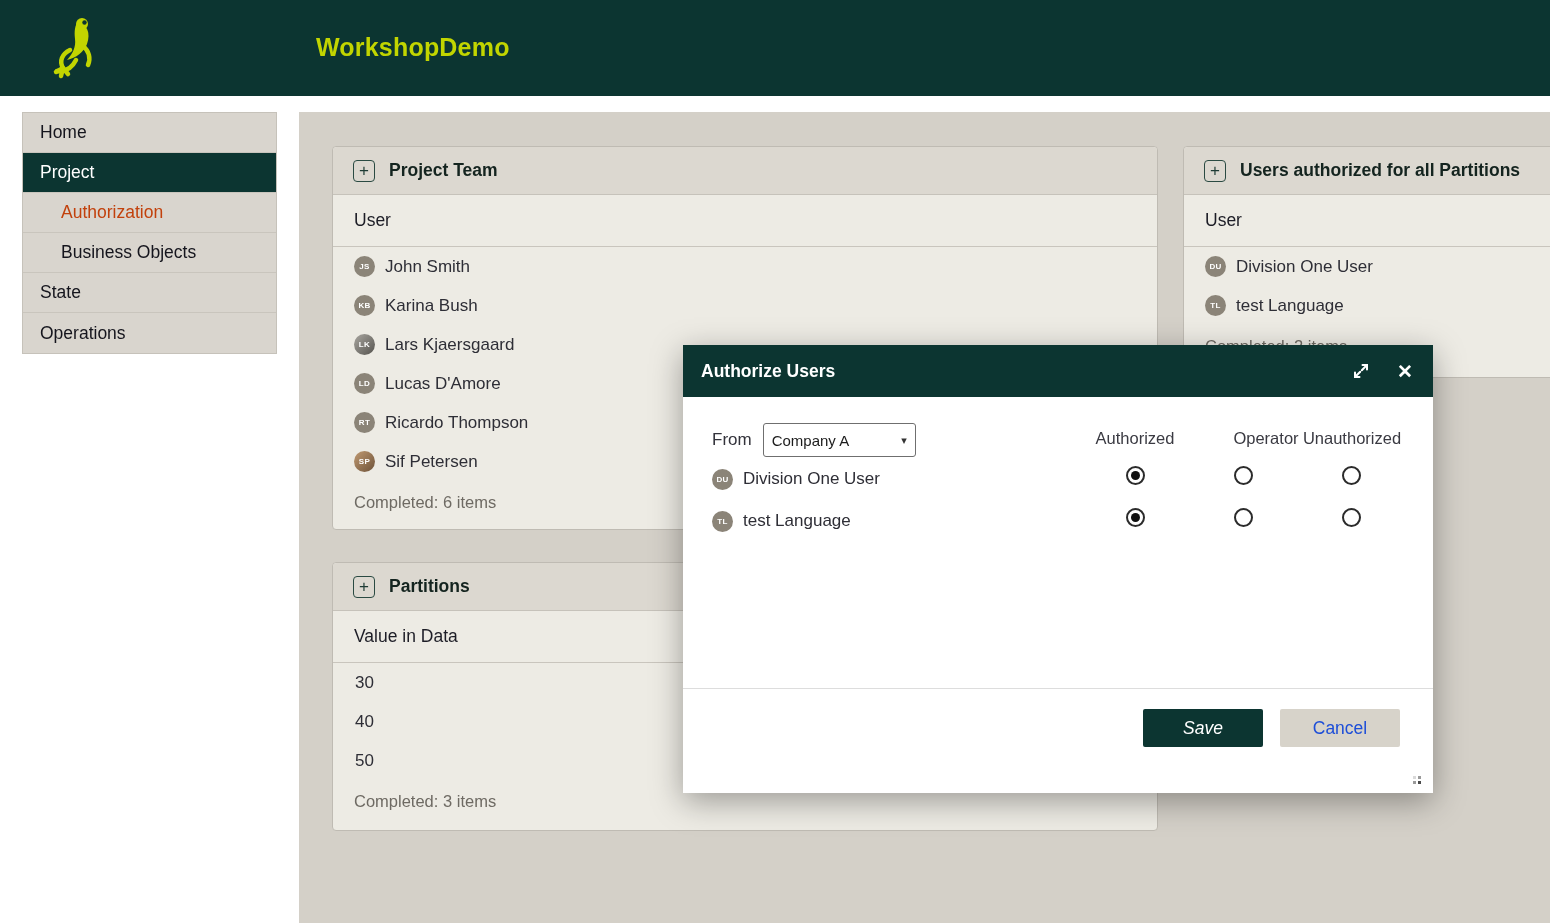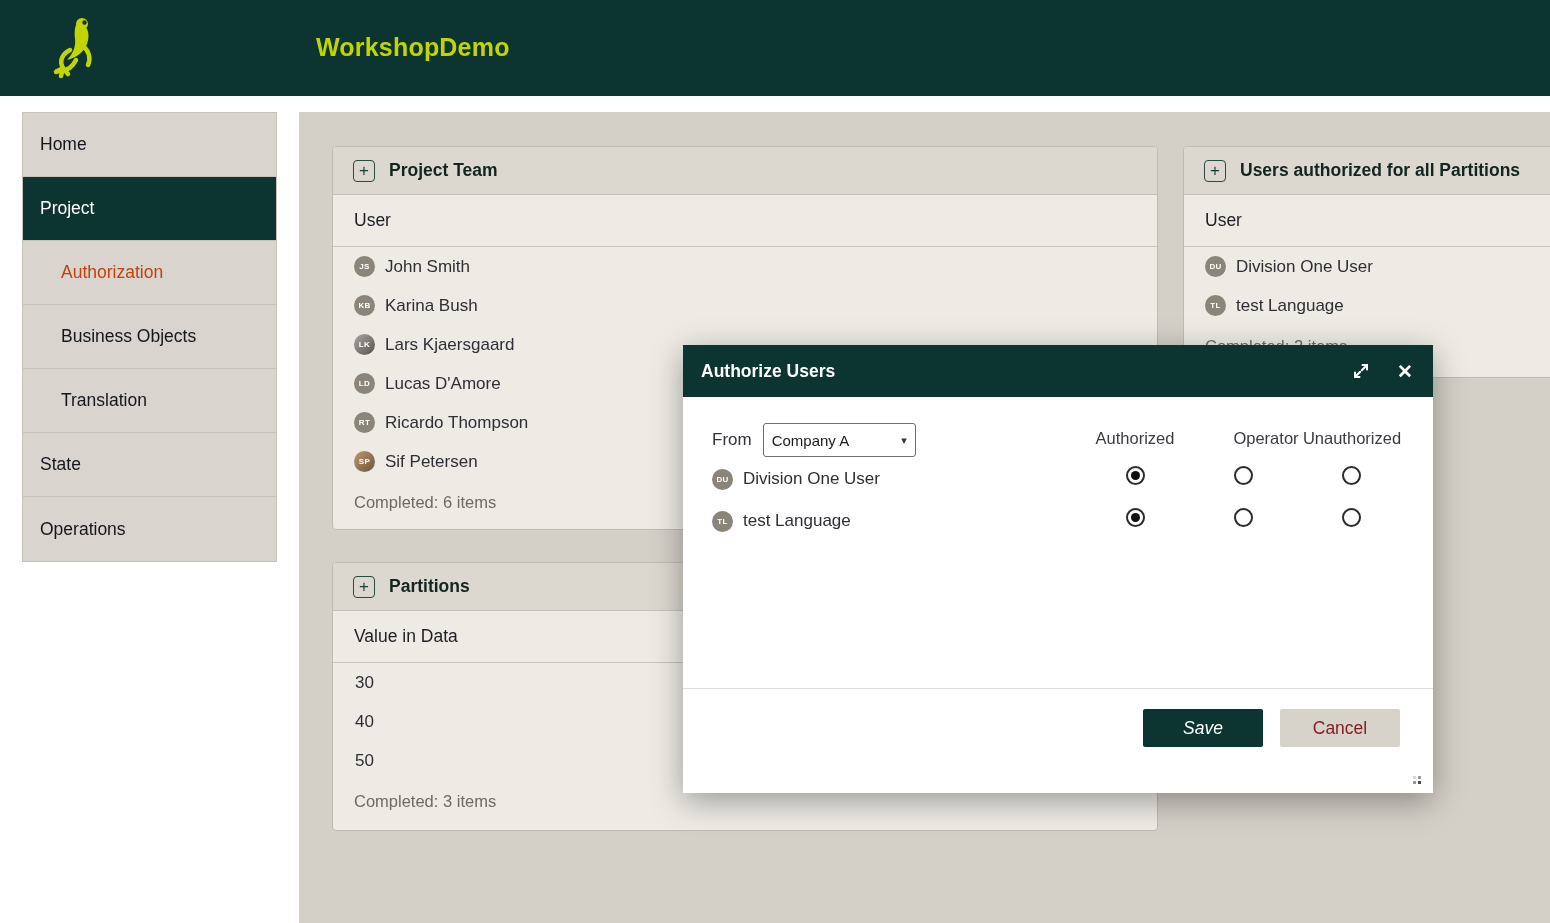--- a/index.html
+++ b/index.html
@@ -7,21 +7,21 @@
   body { font-family: "Liberation Sans", sans-serif; background:#ffffff; }
   .screen { position:relative; width:1550px; height:923px; overflow:hidden; background:#ffffff; }
 
   
   .topbar { position:absolute; left:0; top:0; width:1550px; height:96px; background:#0c3531; }
   .logo { position:absolute; left:48px; top:16px; width:52px; height:64px; }
   .app-title { position:absolute; left:316px; top:33px; font-size:25px; font-weight:bold; color:#c2d500; letter-spacing:0.2px; }
 
   
   .sidebar { position:absolute; left:22px; top:112px; width:255px; background:#d9d5ce; border:1px solid #c6c2ba; }
-  .side-item { height:64px; display:flex; align-items:center; padding-left:17px; font-size:17.5px; color:#15151d; border-bottom:1px solid #c9c5bd; cursor:pointer; }
+  .side-item { height:40px; display:flex; align-items:center; padding-left:17px; font-size:17.5px; color:#15151d; border-bottom:1px solid #c9c5bd; cursor:pointer; }
   .side-item:last-child { border-bottom:none; }
   .side-item.sub { padding-left:38px; }
   .side-item.selected { background:#0c3531; color:#ffffff; }
   .side-item.active-link { color:#c2410c; }
 
   
   .main-bg { position:absolute; left:299px; top:112px; width:1251px; height:811px; background:#d4d0c8; }
 
   
   .card { position:absolute; background:#edebe4; border:1px solid #bfbbb3; border-radius:4px; }
@@ -65,21 +65,21 @@
   .mrow-1 { top:162px; }
 
   .radio { position:absolute; width:19px; height:19px; border:2px solid #2b2b2b; border-radius:50%; background:#ffffff; cursor:pointer; }
   .radio.selected::after { content:""; position:absolute; left:50%; top:50%; width:9px; height:9px; margin:-4.5px 0 0 -4.5px; background:#101010; border-radius:50%; }
   .r-auth { left:443px; } .r-op { left:551px; } .r-unauth { left:659px; }
   .r-row0 { top:121px; } .r-row1 { top:163px; }
 
   .modal-divider { position:absolute; left:0; top:343px; width:100%; border-top:1px solid #dddddd; }
   .btn { position:absolute; top:364px; width:120px; height:38px; display:flex; align-items:center; justify-content:center; font-size:17.5px; cursor:pointer; border-radius:2px; }
   .btn-save { left:460px; background:#0c3531; color:#ffffff;font-style:italic; }
-  .btn-cancel { left:597px; background:#d7d3ca; color:#7f1d1d; }
+  .btn-cancel { left:597px; background:#d7d3ca; color:#1d4ed8; }
   .grip { position:absolute; right:12px; bottom:9px; width:3px; height:3px; background:#4a4a4a; box-shadow:-5px 0 0 #9a9a9a, 0 -5px 0 #9a9a9a, -5px -5px 0 #d9d9d9; cursor:nwse-resize; }
 </style>
 </head>
 <body>
 
 <div class="screen">
 
   <div class="topbar">
     <span class="logo">
       <svg width="52" height="64" viewBox="0 0 52 64">
@@ -99,21 +99,20 @@
     <div class="app-title">WorkshopDemo</div>
   </div>
 
   <div class="main-bg"></div>
 
   <nav class="sidebar">
     <div class="side-item">Home</div>
     <div class="side-item selected">Project</div>
     <div class="side-item sub active-link">Authorization</div>
     <div class="side-item sub">Business Objects</div>
-    <div class="side-item sub">Translation</div>
     <div class="side-item">State</div>
     <div class="side-item">Operations</div>
   </nav>
 
   <section class="card card-team">
     <div class="card-header">
       <span class="plus-box"></span>
       <span class="card-title">Project Team</span>
     </div>
     <div class="col-header">User</div>

